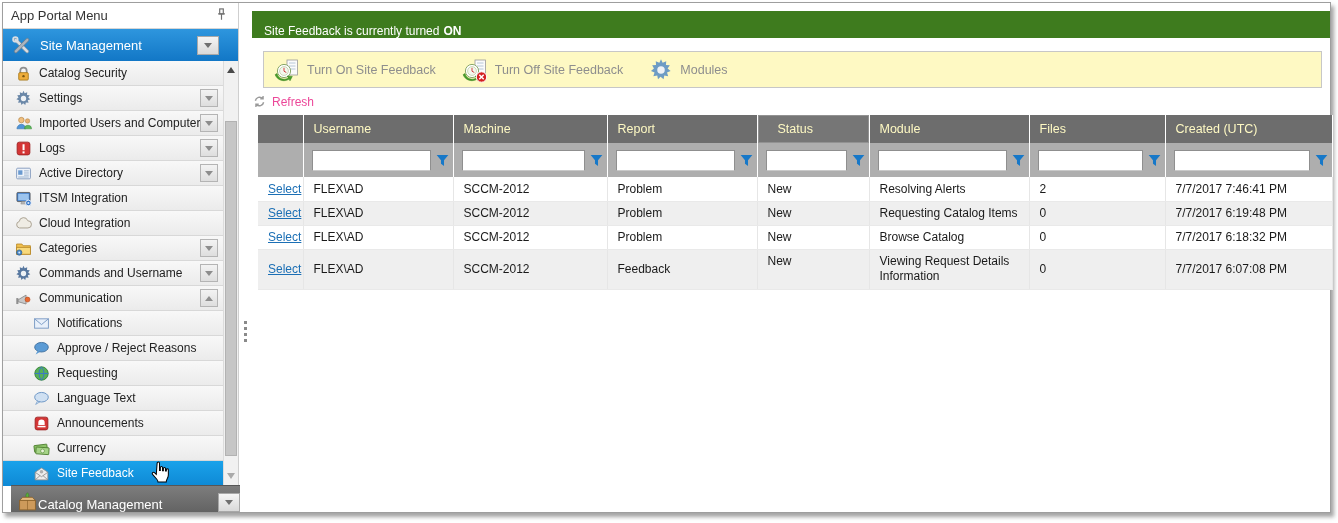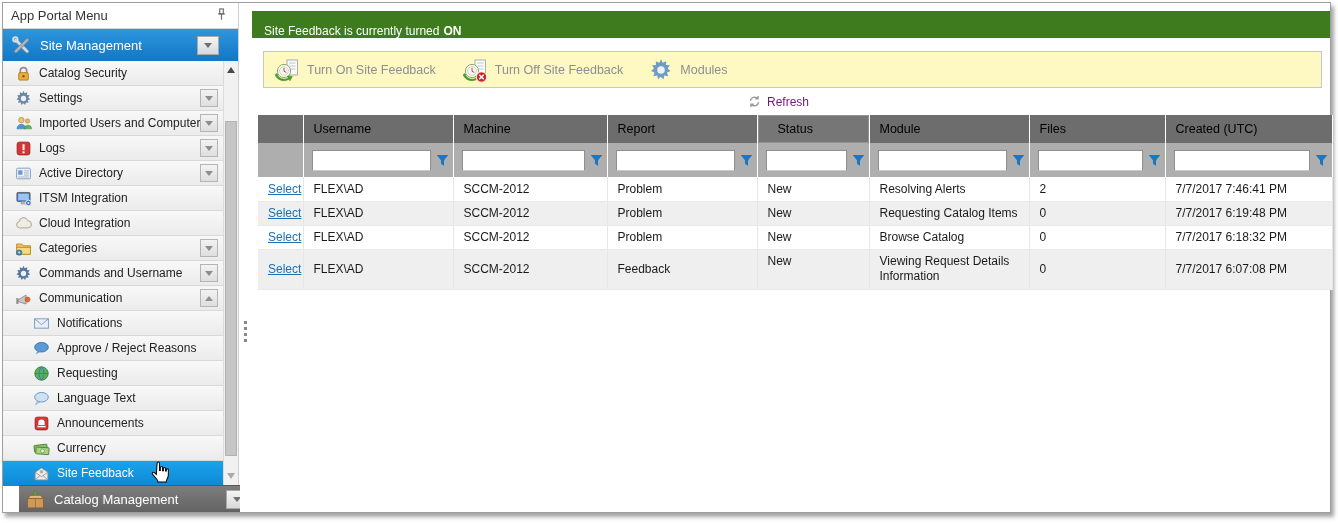--- a/index.html
+++ b/index.html
@@ -26,45 +26,45 @@
              margin-right:15px; border-bottom:1px solid #d8d8d8; background:linear-gradient(#f8f8f8,#ebebeb);
              font-size:12px; color:#222; cursor:default; }
   .sb-item.sub { padding-left:30px; }
   .sb-item.sel { background:linear-gradient(#1aa2ea,#0e8ad6); color:#fff; border-bottom-color:#0e8ad6; }
   .mini { position:absolute; right:5px; top:3px; width:18px; height:18px; background:linear-gradient(#f3f3f3,#dedede);
           border:1px solid #b4b4b4; display:flex; align-items:center; justify-content:center; }
   .tri-dn { width:0; height:0; border-left:4px solid transparent; border-right:4px solid transparent; border-top:5px solid #6f6f6f; }
   .tri-up { width:0; height:0; border-left:4px solid transparent; border-right:4px solid transparent; border-bottom:5px solid #8f8f8f; }
   .tri-up-dark { width:0; height:0; border-left:4px solid transparent; border-right:4px solid transparent; border-bottom:6px solid #4a4a4a; }
   .tri-dn-lt { width:0; height:0; border-left:4px solid transparent; border-right:4px solid transparent; border-top:6px solid #aaa; }
-  .sb-bottom { position:absolute; bottom:0; left:16px; width:100%; height:27px; display:flex; align-items:center; gap:8px;
+  .sb-bottom { position:absolute; bottom:0; left:8px; width:100%; height:27px; display:flex; align-items:flex-end; 
                padding:0 6px 0 6px; background:linear-gradient(#7d7d7d,#636363); color:#fff; font-size:13px; border-top:1px solid #565656; }
   .sb-bottom .grow { flex:1; }
   .icon16 { width:17px; height:17px; flex:0 0 auto; }
   .icon20 { width:21px; height:21px; flex:0 0 auto; }
 
   
   .splitter { position:absolute; left:237px; top:0; width:12px; height:100%; background:#fff; }
   .split-dots { position:absolute; left:4px; top:318px; display:flex; flex-direction:column; gap:3px; }
   .split-dots i { width:3px; height:3px; background:#8a8a8a; }
 
   
   .main { position:absolute; left:249px; top:0; right:0; bottom:0; background:#fff; }
   .banner { margin-top:8px; height:27px; background:#3e7b1e; color:#fff; font-size:12px;
             display:flex; align-items:flex-end; padding-left:12px; gap:4px; }
   .banner b { font-weight:bold; }
   .toolbar { margin:13px 8px 0 11px; height:37px; border:1px solid #c7c7c7; background:#fef9c3;
              display:flex; align-items:center; gap:26px; padding-left:10px; }
   .tb-btn { display:flex; align-items:center; gap:7px; font-size:12.5px; color:#8e8e8e; cursor:default; }
-  .refresh-row { height:27px; display:flex; align-items:center; justify-content:center; padding-right:26px; gap:5px;
-                 color:#701a75; font-size:12px; }
+  .refresh-row { height:27px; display:flex; align-items:center; justify-content:flex-start; padding-right:26px; gap:5px;
+                 color:#ec4899; font-size:12px; }
 
   
   table.grid { border-collapse:collapse; table-layout:fixed; width:1074px; margin-left:6px; }
-  .grid th { background:#6d6d6d; color:#000000; font-weight:normal; font-size:12.5px; text-align:left;
+  .grid th { background:#6d6d6d; color:#fef9c3; font-weight:normal; font-size:12.5px; text-align:left;
              height:28px; padding-left:10px; border-right:1px solid #fff; }
   .grid th.th-status { background:#767676; box-shadow: inset 0 0 0 1px #929292; padding-left: 20px; }
   .grid tr.filter td { background:#aeaeae; height:34px; border-right:1px solid #fff; padding:0 4px 0 8px; }
   .filter-cell { display:flex; align-items:center; gap:5px; }
   .filter-cell input { flex:1; height:21px; border:1px solid #8f8f8f; border-bottom-color:#c9c9c9; background:#fff; min-width:0; }
   .grid td { font-size:12px; color:#1a1a1a; padding-left:10px; border-right:1px solid #e6e6e6; vertical-align:middle; }
   .grid tr.r1, .grid tr.r3 { background:#fff; }
   .grid tr.r2, .grid tr.r4 { background:#efefef; }
   .grid tr.rows td { height:24px; border-bottom:1px solid #e9e9e9;margin-top:26px; }
   .grid tr.r4 td { height:40px; line-height:1.25; }

